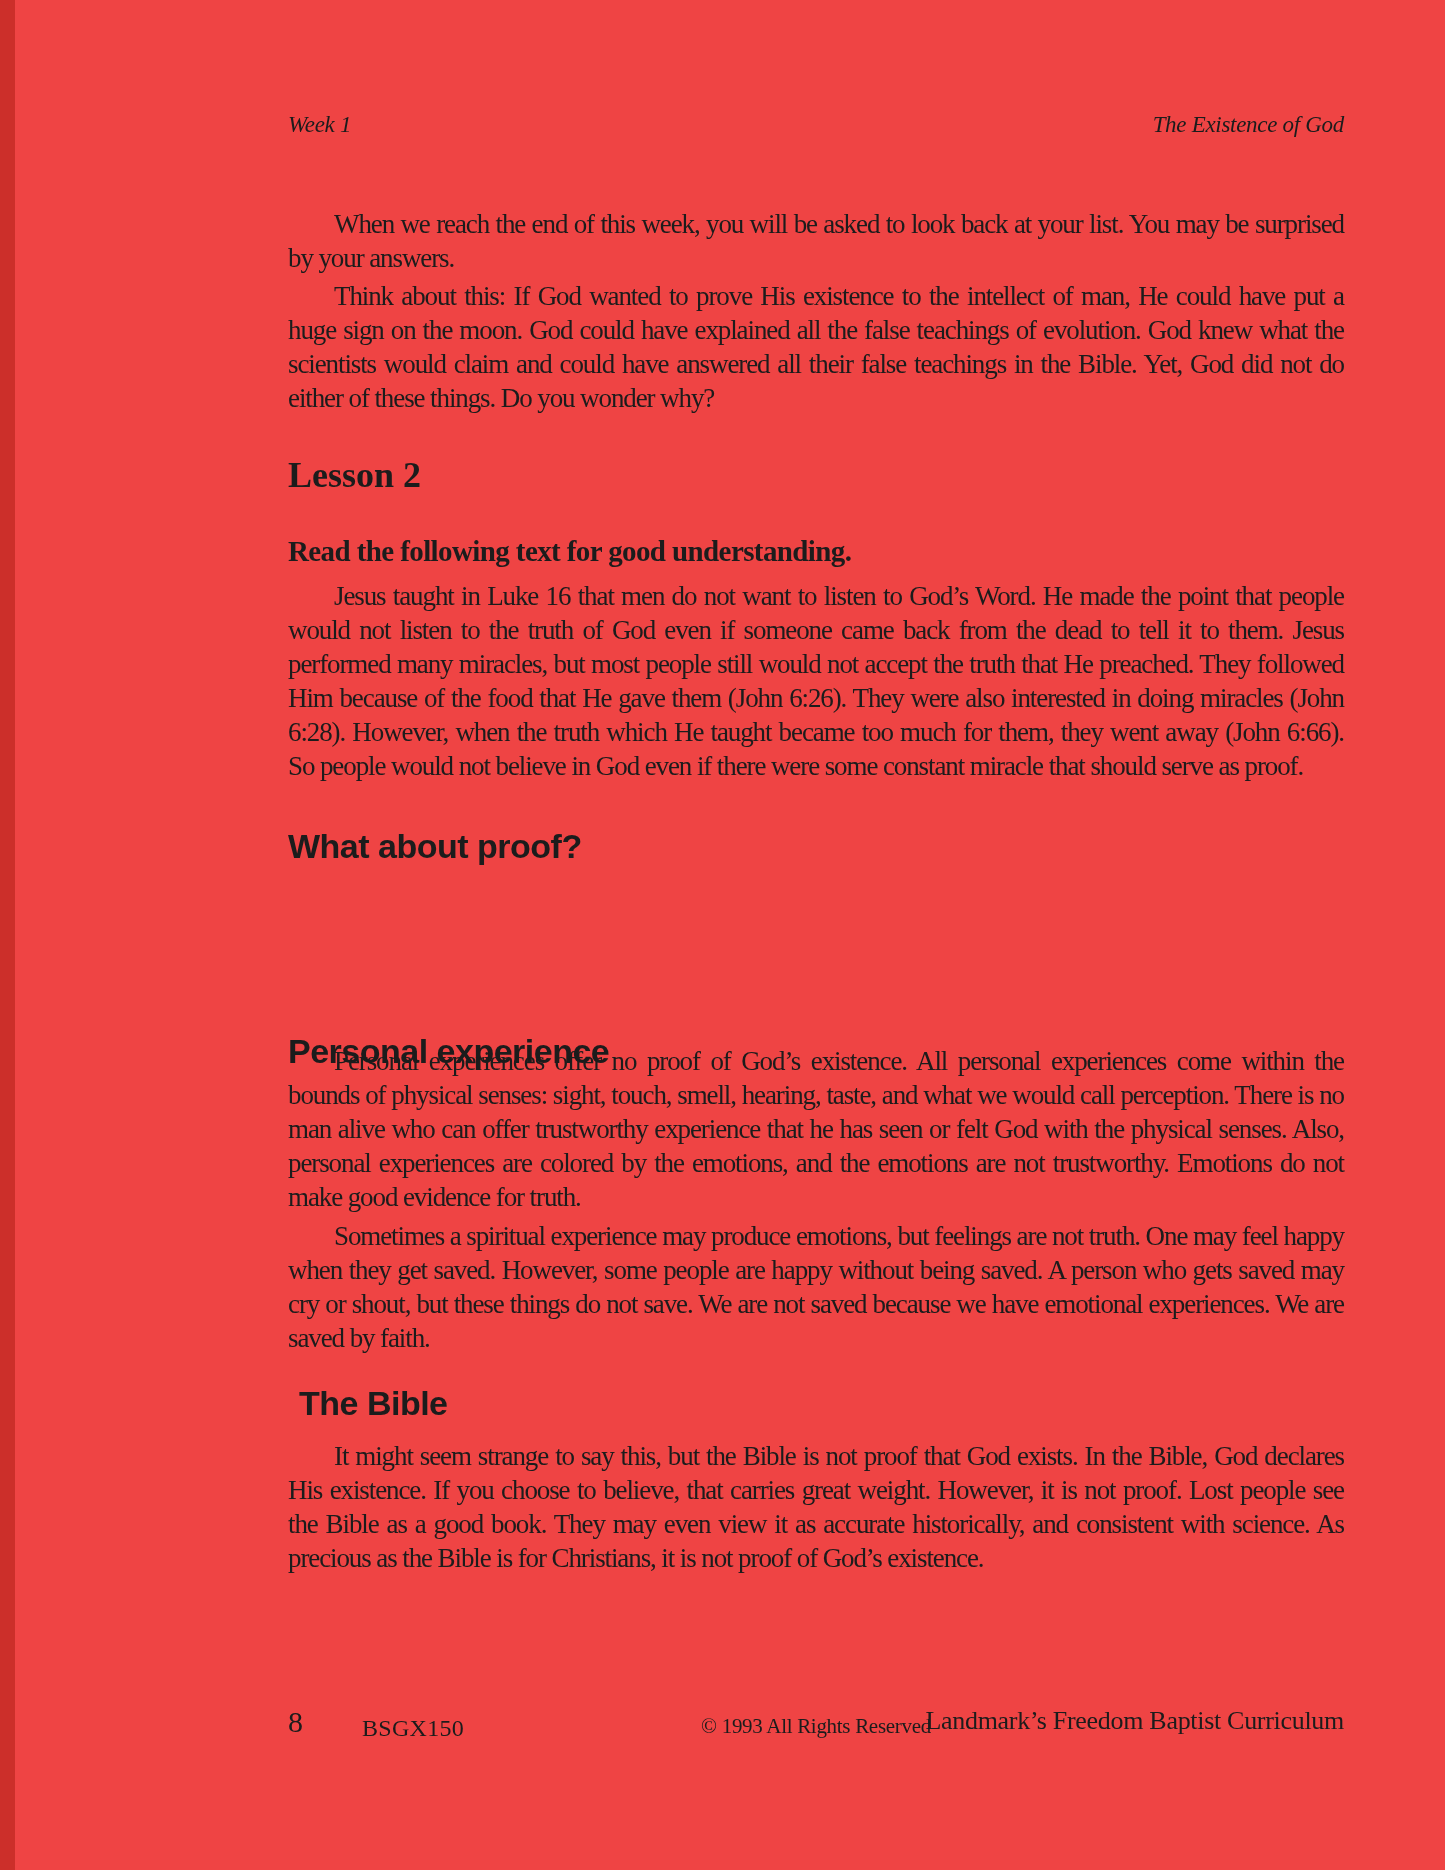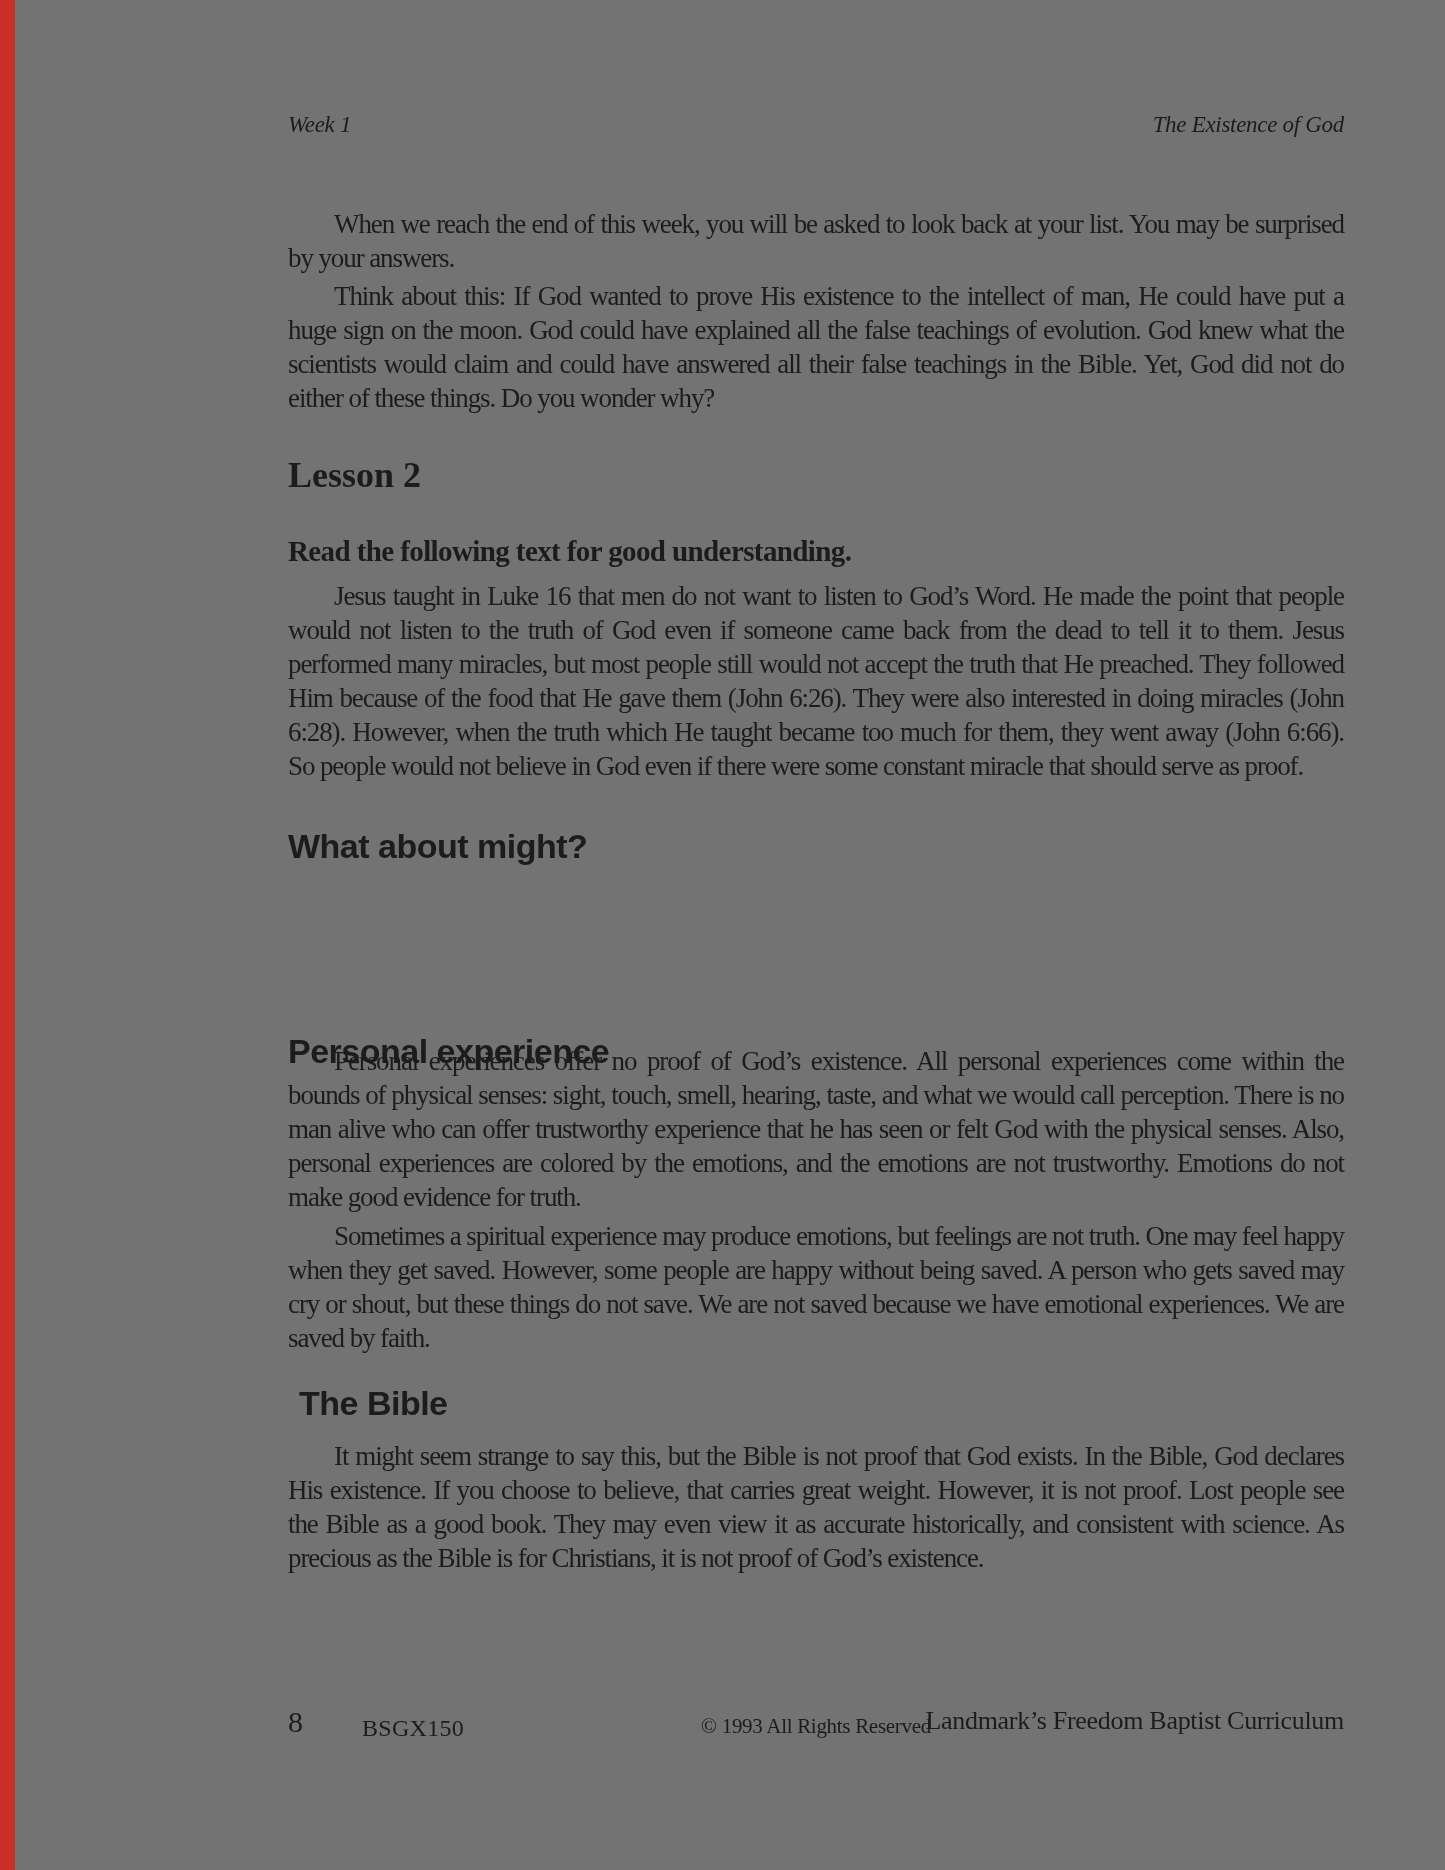--- a/index.html
+++ b/index.html
@@ -72,37 +72,37 @@
   .footer-row { top: 1703px; height: 50px; }
   .footer-row span { position: absolute; white-space: nowrap; }
   .page-number { left: 0; top: 2px; font-size: 30px; }
   .footer-code { left: 74px; top: 12px; font-size: 24px; letter-spacing: 0.3px; }
   .footer-copyright { left: 0; right: 0; top: 11px; text-align: center; font-size: 21px; letter-spacing: -0.3px; }
   .footer-publisher { right: 0; top: 3px; font-size: 26px; letter-spacing: -0.3px; }
 </style>
 </head>
 <body>
 
-<div class="page" style="background: #737373; color: rgb(28, 28, 28);">
+<div class="page" style="background: #ef4444; color: rgb(28, 28, 28);">
 
   <div class="edge-stripe" style="background: rgb(204, 47, 42);"></div>
 
   <div class="blk header-row">
     <span>Week 1</span>
     <span>The Existence of God</span>
   </div>
 
   <p class="blk body p2">Think about this: If God wanted to prove His existence to the intellect of man, He could have put a huge sign on the moon.  God could have explained all the false teachings of evolution. God knew what the scientists would claim and could have answered all their false teachings in the Bible. Yet, God did not do either of these things.  Do you wonder why?</p>
   <p class="blk body p1">When we reach the end of this week, you will be asked to look back at your list. You may be surprised by your answers.</p>
 
   <div class="blk lesson-title">Lesson 2</div>
   <div class="blk instruction">Read the following text for good understanding.</div>
   <p class="blk body p3">Jesus taught in Luke 16 that men do not want to listen to God’s Word. He made the point that people would not listen to the truth of God even if someone came back from the dead to tell it to them. Jesus performed many miracles, but most people still would not accept the truth that He preached. They followed Him because of the food that He gave them (John 6:26). They were also interested in doing miracles (John 6:28). However, when the truth which He taught became too much for them, they went away (John 6:66). So people would not believe in God even if there were some constant miracle that should serve as proof.</p>
 
-  <div class="blk sans-heading h-proof">What about might?</div>
+  <div class="blk sans-heading h-proof">What about proof?</div>
 
   <div class="blk sans-heading h-personal">Personal experience</div>
   <p class="blk body p5">Personal experiences offer no proof of God’s existence. All personal experiences come within the bounds of physical senses: sight, touch, smell, hearing, taste, and what we would call perception. There is no man alive who can offer trustworthy experience that he has seen or felt God with the physical senses. Also, personal experiences are colored by the emotions, and the emotions are not trustworthy. Emotions do not make good evidence for truth.</p>
   <p class="blk body p6">Sometimes a spiritual experience may produce emotions, but feelings are not truth. One may feel happy when they get saved. However, some people are happy without being saved. A person who gets saved may cry or shout, but these things do not save. We are not saved because we have emotional experiences.  We are saved by faith.</p>
 
   <div class="blk sans-heading h-bible">The Bible</div>
   <p class="blk body p7">It might seem strange to say this, but the Bible is not proof that God exists. In the Bible, God declares His existence. If you choose to believe, that carries great weight. However, it is not proof. Lost people see the Bible as a good book. They may even view it as accurate historically, and consistent with science. As precious as the Bible is for Christians, it is not proof of God’s existence.</p>
 
   <div class="blk footer-row">
     <span class="page-number">8</span>

